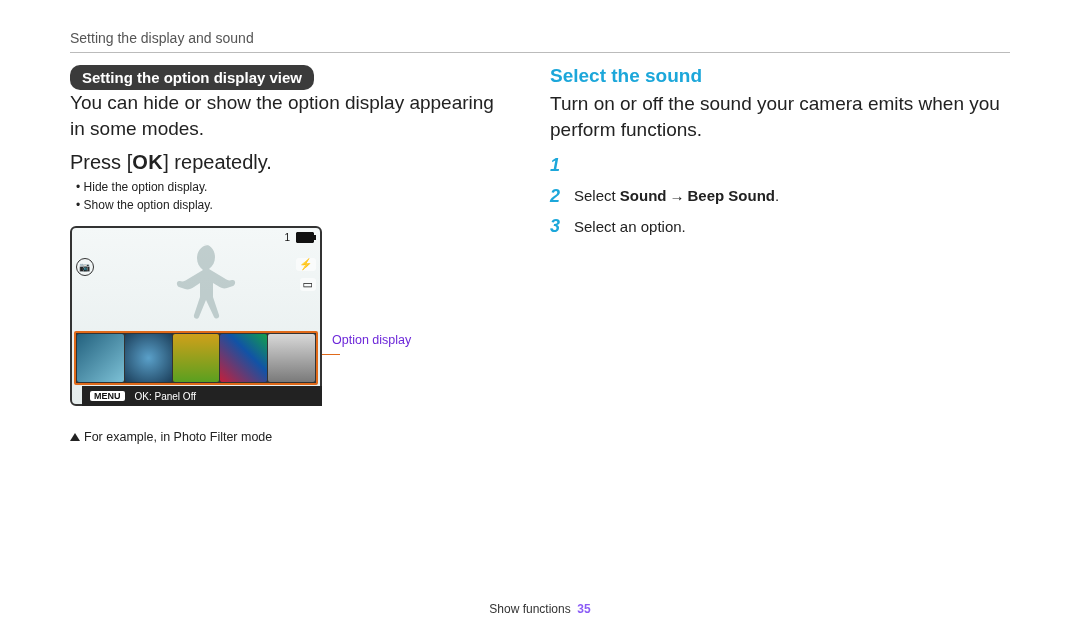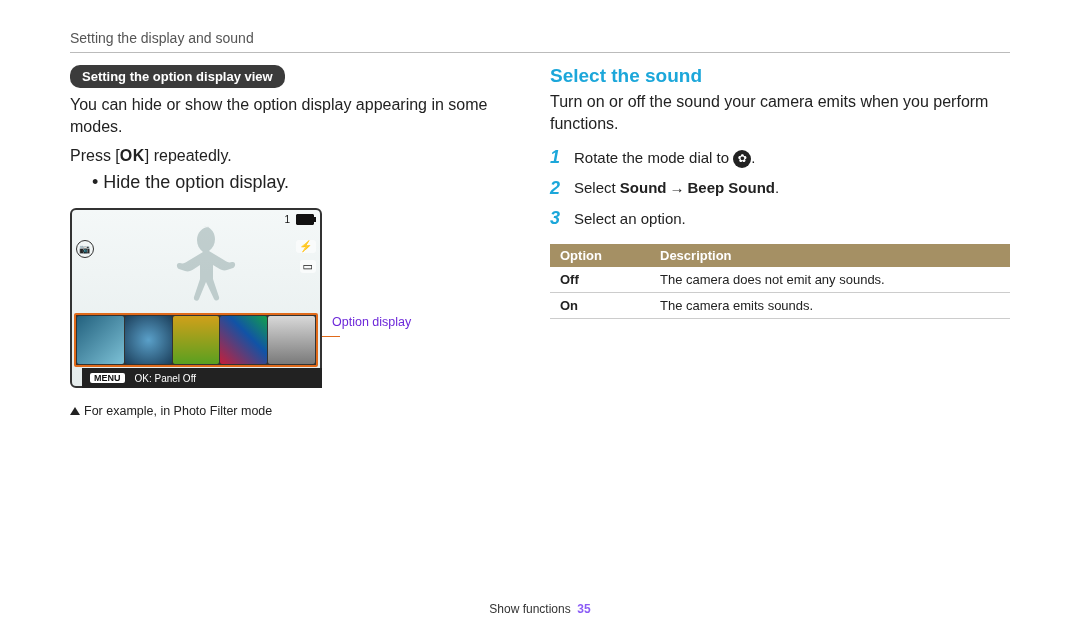--- a/index.html
+++ b/index.html
@@ -32,35 +32,34 @@
     display: flex;
     gap: 50px;
   }
   .left { width: 430px; }
   .right { flex: 1; }
 
   .pill {
     display: inline-block;
     background: #3b3b3b;
     color: #fff;
-    font-size: 13px;
+    font-size: 15px;
     font-weight: 600;
     padding: 4px 12px;
     border-radius: 10px;
-    margin-bottom: 6px;
-  }
-  .body { font-size: 16px; line-height: 1.35; margin: 0 0 8px 0; }
+  }
+  .body { font-size: 19px; line-height: 1.35; margin: 0 0 8px 0; }
   .press {
-    font-size: 16px;
+    font-size: 20px;
     font-weight: 400;
     margin: 10px 0 4px 0;
   }
   .press .ok { font-weight: 700; letter-spacing: .5px; }
   .bul { margin: 0 0 0 6px; padding: 0; list-style: none; }
-  .bul li { font-size: 18px; line-height: 1.5; margin-left: 16px; }
+  .bul li { font-size: 12px; line-height: 1.5; }
   .bul li::before { content: "•  "; }
 
   .preview-wrap { display:flex; align-items:center; gap:10px; margin-top:12px; }
   .preview { position: relative; }
   .lcd {
     width: 252px;
     height: 180px;
     border: 2px solid #333;
     border-radius: 6px;
     box-sizing: border-box;
@@ -99,21 +98,21 @@
     position:absolute; left:12px; right:0; bottom:0; height:20px;
     background:#222; display:flex; align-items:center; gap:10px;
     padding:0 8px; font-size:10px; color:#fff;
   }
   .menukey { background:#fff; color:#111; border-radius:2px; padding:0 4px; font-weight:700; font-size:9px;}
   .callout-line {
     position:absolute; top:128px; left:252px; width:18px; height:0;
     border-top:1px solid #e06a1a;
   }
   .callout { font-size:12.5px; color:#6d28d9; align-self:center; margin-top:48px;}
-  .legend { font-size:12.5px; margin-top:16px; }
+  .legend { font-size:12.5px; margin-top:24px; }
   .tri { display:inline-block; width:0;height:0;border-left:5px solid transparent;border-right:5px solid transparent;border-bottom:8px solid #222; vertical-align:baseline; margin-right:4px;}
 
   h2.section {
     color: #1ca7da;
     font-size: 19px;
     font-weight: 700;
     margin: 0 0 4px 0;
   }
   ol.steps { list-style:none; padding:0; margin:8px 0 10px 0; }
   ol.steps li { display:flex; align-items:center; gap:10px; font-size:15px; line-height:1.7; }
@@ -152,20 +151,21 @@
     <div class="left">
       <span class="pill">Setting the option display view</span>
       <p class="body">You can hide or show the option display appearing in some modes.</p>
 
       <p class="press">
         <span>Press [</span><span class="ok">OK</span><span>] repeatedly.</span>
       </p>
 
       <ul class="bul">
         <li>Hide the option display.</li>
+        <li>Show the option display.</li>
       </ul>
 
       <div class="preview-wrap">
         <div class="preview">
           <div class="lcd">
             <svg class="silh" viewBox="0 0 120 100">
               <path fill="#9fb3b3" d="M58 8c7 0 12 6 12 13 0 5-2 9-6 12l15 9c3 2 5 3 8 2 4-1 4 5 1 6l-6 2c-3 1-6 0-9-2l-5-3v14l6 18c1 3-3 5-5 2l-8-17-7 17c-1 3-6 2-5-2l6-18V47l-6 4c-3 2-6 3-9 2l-6-2c-3-1-3-7 1-6 3 1 5 0 8-2l15-9c-4-3-6-7-6-12 0-7 5-13 12-13z"></path>
             </svg>
             <div class="hud">
               <span>1</span>
@@ -200,54 +200,33 @@
       </p>
     </div>
 
     <div class="right">
       <h2 class="section">Select the sound</h2>
       <p class="body">Turn on or off the sound your camera emits when you perform functions.</p>
 
       <ol class="steps">
         <li>
           <span class="num">1</span>
-          <span>
-            <span>Rotate the mode dial to </span><span class="gear">✿</span><span>.</span>
-          </span>
         </li>
         <li>
           <span class="num">2</span>
           <span>
             <span>Select </span><b>Sound</b><span class="arrow">→</span><b>Beep Sound</b><span>.</span>
           </span>
         </li>
         <li>
           <span class="num">3</span>
           <span>Select an option.</span>
         </li>
       </ol>
 
-      <table class="opts">
-        <thead>
-          <tr>
-            <th>Option</th>
-            <th>Description</th>
-          </tr>
-        </thead>
-        <tbody>
-          <tr>
-            <td>Off</td>
-            <td>The camera does not emit any sounds.</td>
-          </tr>
-          <tr>
-            <td>On</td>
-            <td>The camera emits sounds.</td>
-          </tr>
-        </tbody>
-      </table>
     </div>
   </div>
 
   <div class="footer">
     <span>Show functions</span>
     &nbsp;<span class="pg">35</span>
   </div>
 </div>
 
 </body></html>

